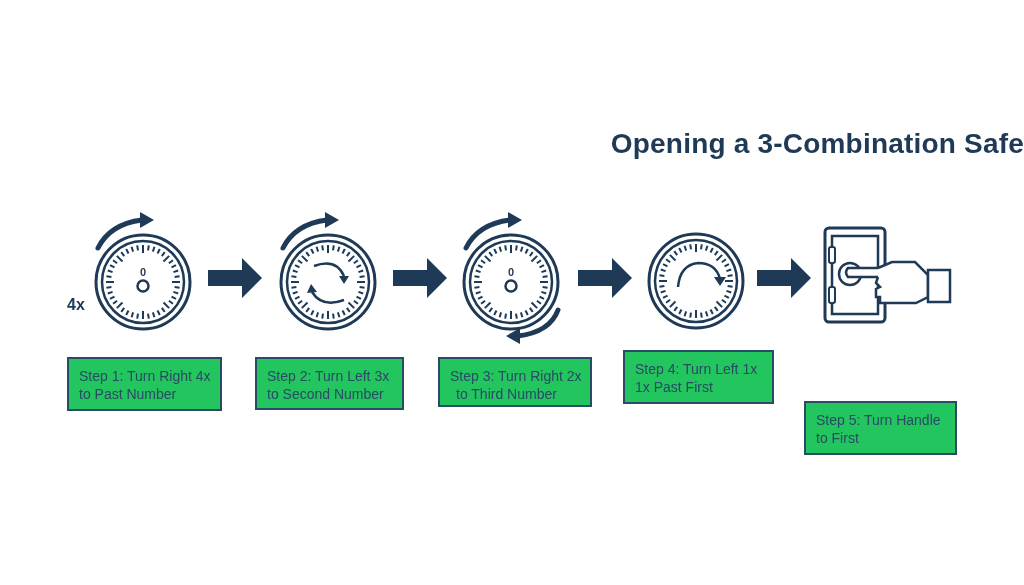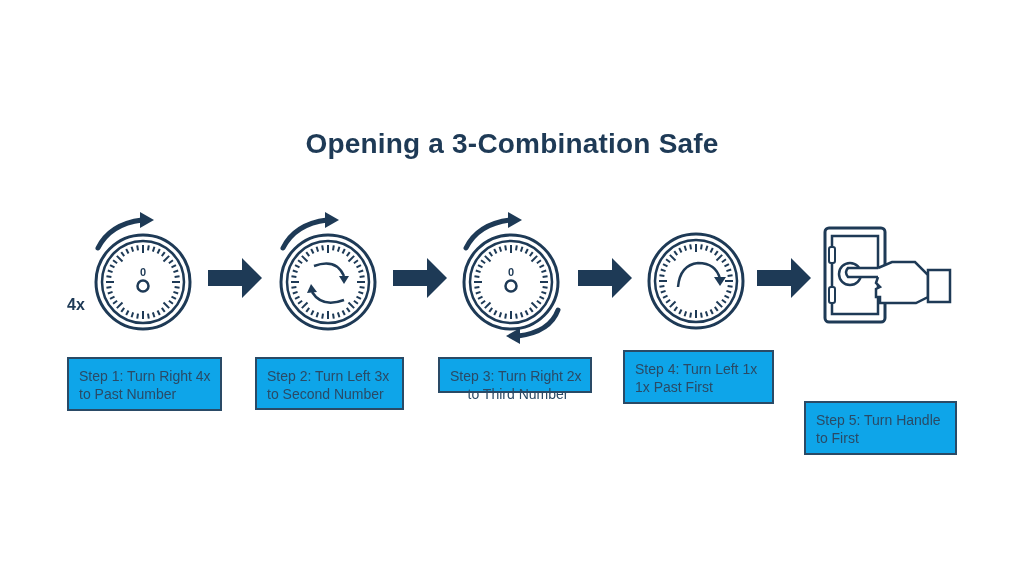--- a/index.html
+++ b/index.html
@@ -1,20 +1,20 @@
 <!DOCTYPE html>
 <html><head>
 <meta charset="utf-8">
 <style>
   html,body{margin:0;padding:0;}
   body{width:1024px;height:585px;background:#ffffff;position:relative;overflow:hidden;font-family:"Liberation Sans",sans-serif;color:#1e3a56;}
-  .title{position:absolute;left:0;width:1024px;top:128px;text-align:center;font-size:28px;font-weight:bold;color:#1e3a56;letter-spacing:0.2px;}
+  .title{position:absolute;left:0;width:1024px;top:128px;text-align:right;font-size:28px;font-weight:bold;color:#1e3a56;letter-spacing:0.2px;}
   .icon{position:absolute;}
   .arrow{position:absolute;}
-  .box{position:absolute;border:2px solid #2a4a66;box-sizing:border-box;background:#0ea5e9;font-size:14px;line-height:18px;color:#2a4a66;padding:8px 10px;}
+  .box{position:absolute;border:2px solid #2a4a66;box-sizing:border-box;background:#22c55e;font-size:14px;line-height:18px;color:#2a4a66;padding:8px 10px;}
   .box span{display:block;white-space:nowrap;}
   .label4x{position:absolute;left:67px;top:296px;font-size:16px;font-weight:bold;color:#1e3a56;}
 </style>
 </head>
 <body>
 
 <div class="title">Opening a 3-Combination Safe</div>
 
 <svg width="0" height="0" style="position:absolute">
   <defs>
@@ -141,21 +141,21 @@
 </svg>
 
 <div class="box" style="left:67px;top:357px;width:155px;height:54px;">
   <span>Step 1: Turn Right 4x</span>
   <span>to Past Number</span>
 </div>
 <div class="box" style="left:255px;top:357px;width:149px;height:53px;">
   <span>Step 2: Turn Left 3x</span>
   <span>to Second Number</span>
 </div>
-<div class="box" style="left:438px;top:357px;width:154px;height:36px;text-align:center;">
+<div class="box" style="left:438px;top:357px;width:154px;height:50px;">
   <span>Step 3: Turn Right 2x</span>
   <span style="padding-left:6px">to Third Number</span>
 </div>
 <div class="box" style="left:623px;top:350px;width:151px;height:54px;">
   <span>Step 4: Turn Left 1x</span>
   <span>1x Past First</span>
 </div>
 <div class="box" style="left:804px;top:357px;width:153px;height:54px;margin-top:44px;">
   <span>Step 5: Turn Handle</span>
   <span>to First</span>

